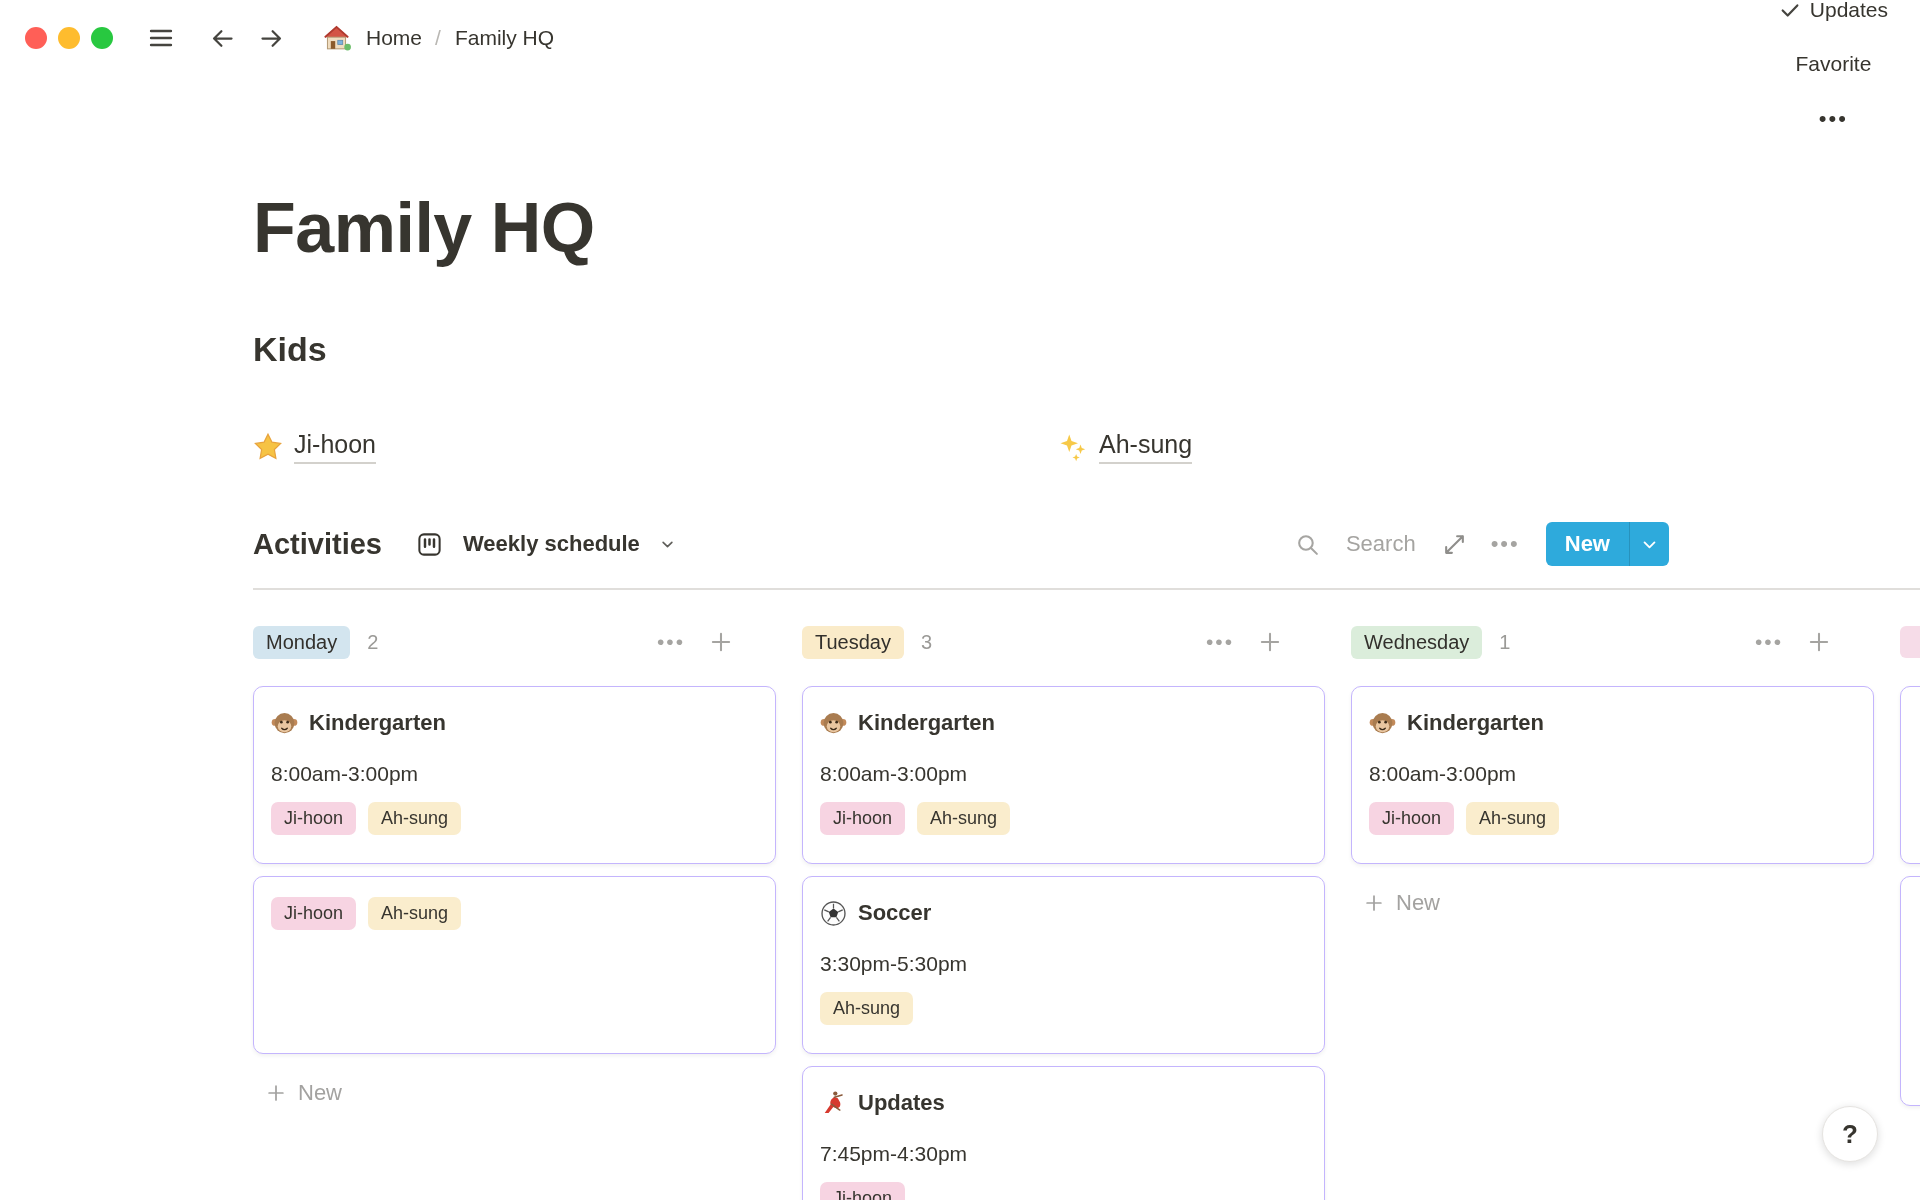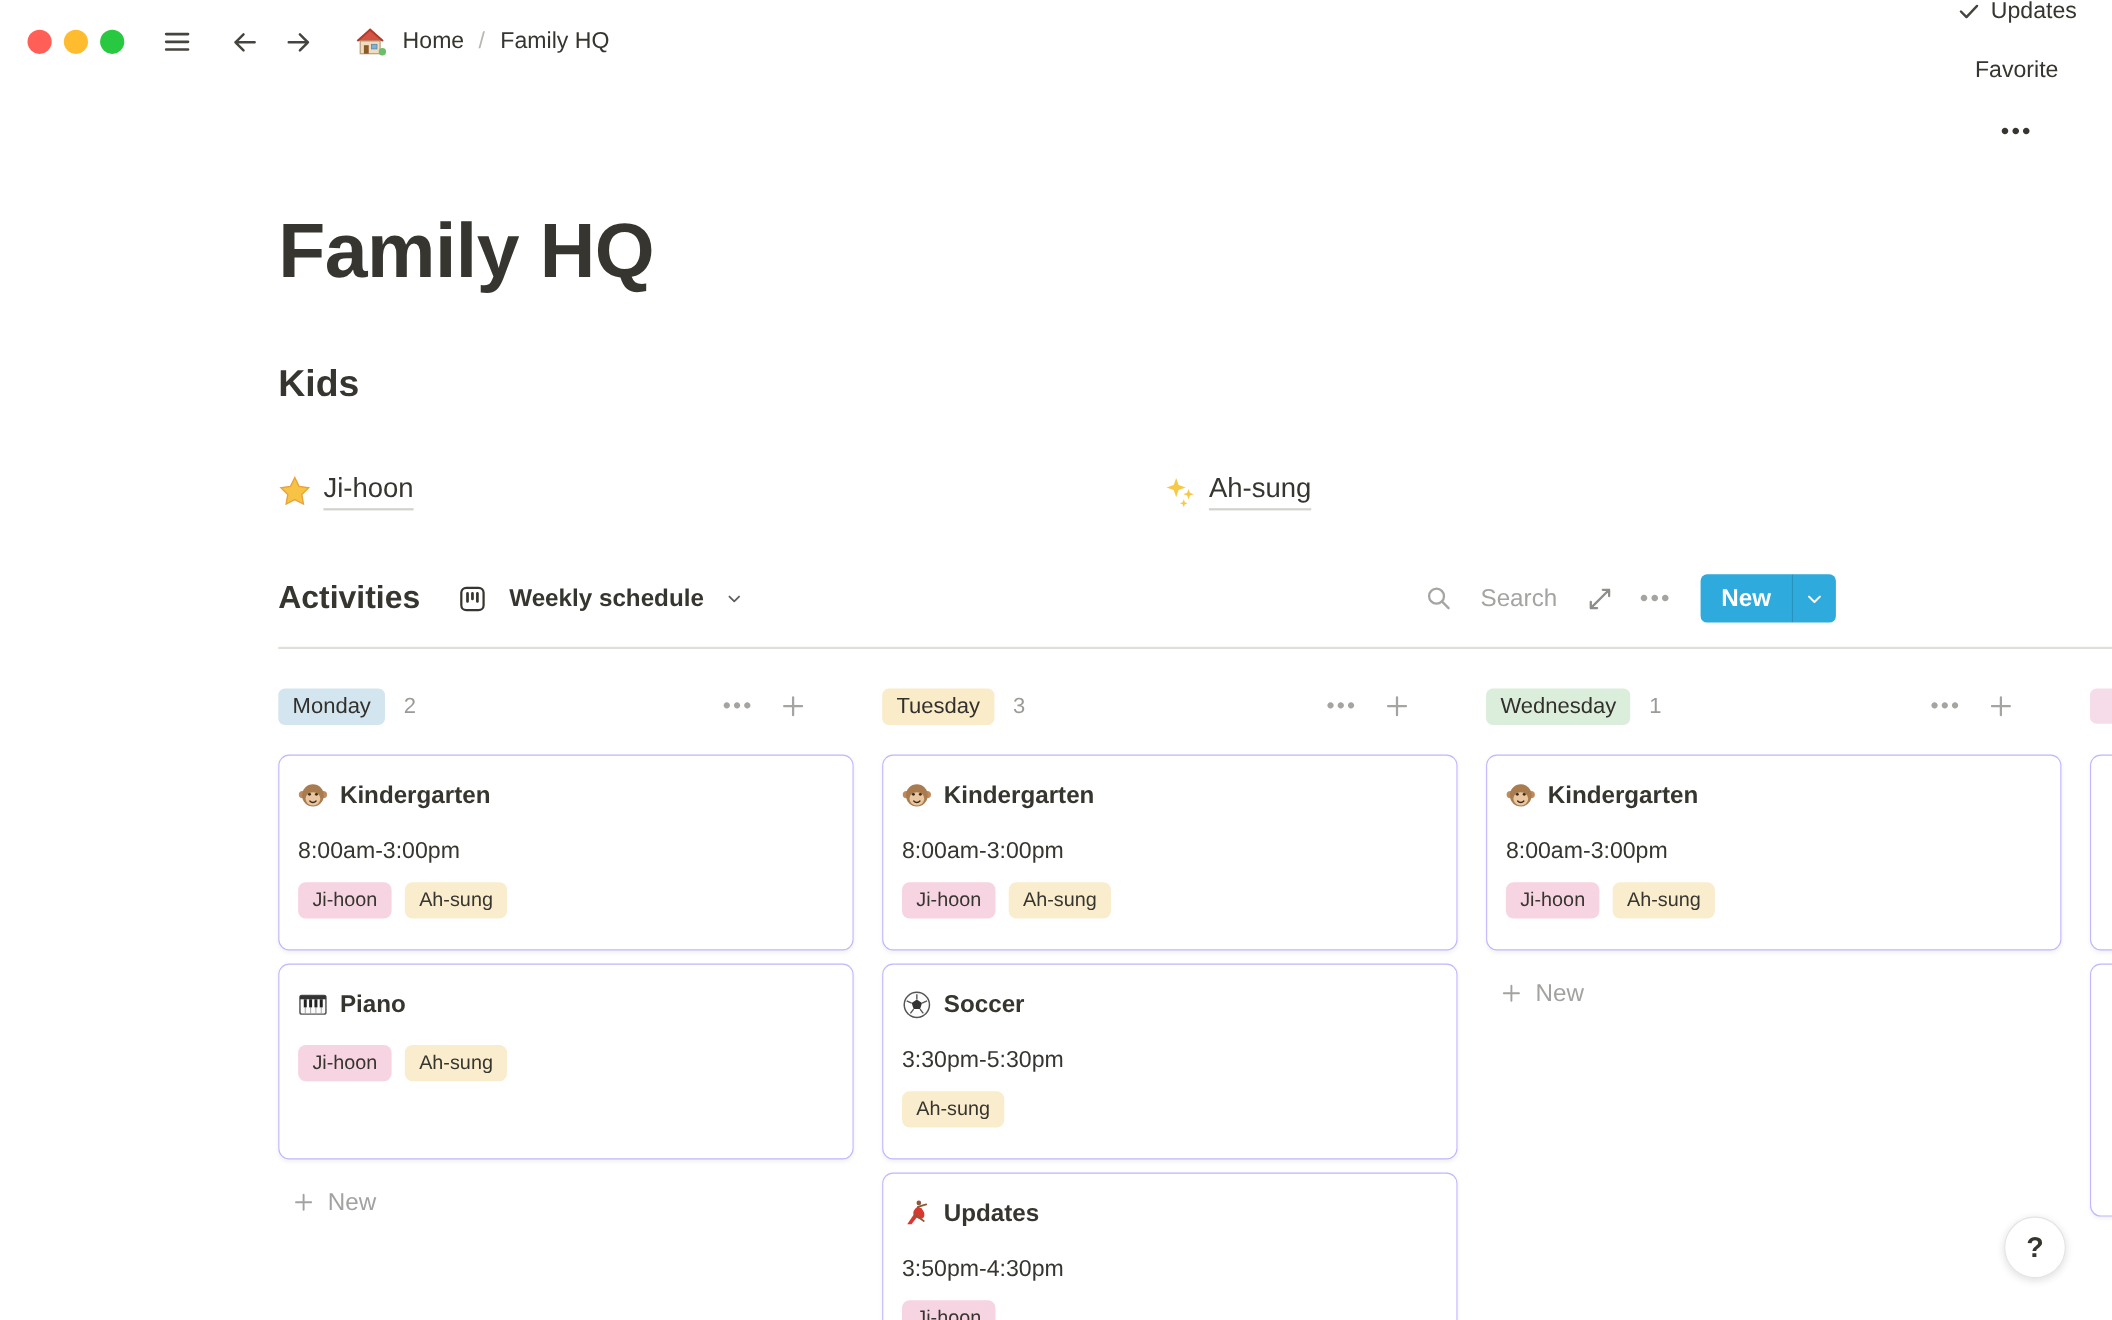--- a/index.html
+++ b/index.html
@@ -41,21 +41,21 @@
   .kid-1 { left: 253px; }
   .kid-2 { left: 1058px; }
 
   
   .activities-row { position: absolute; left: 253px; top: 520px; width: 1416px;
                     height: 48px; display: flex; align-items: center; }
   .activities-heading { font-size: 29px; font-weight: 700; }
   .view-select { display: flex; align-items: center; gap: 20px; margin-left: 34px; cursor: pointer; }
   .view-label { font-size: 22px; font-weight: 600; }
   .act-spacer { flex: 1; }
-  .search-group { display: flex; align-items: flex-start; gap: 26px; color: #A5A4A1;
+  .search-group { display: flex; align-items: flex-end; gap: 26px; color: #A5A4A1;
                   font-size: 22px; cursor: pointer; }
   .expand-btn { margin-left: 26px; cursor: pointer; }
   .toolbar-dots { margin-left: 24px; color: #A5A4A1; font-size: 22px;
                   letter-spacing: 2px; cursor: pointer; }
   .new-btn { margin-left: 26px; height: 44px; display: flex; align-items: stretch;
              background: #2EAADC; border-radius: 6px; overflow: hidden; cursor: pointer; }
   .new-btn-main { display: flex; align-items: center; padding: 0 19px;
                   color: #fff; font-size: 22px; font-weight: 600; }
   .new-btn-chevron { display: flex; align-items: center; padding: 0 11px;
                      border-left: 1px solid rgba(0,0,0,0.14); }
@@ -247,34 +247,20 @@
       </span>
       <span class="card-title">Kindergarten</span>
     </div>
     <div class="card-time">8:00am-3:00pm</div>
     <div class="tag-row">
       <span class="tag tag-pink">Ji-hoon</span>
       <span class="tag tag-yellow">Ah-sung</span>
     </div>
   </div>
   <div class="card">
-    <div class="card-title-row">
-      <span>
-        <svg width="27" height="27" viewBox="0 0 24 24">
-          <rect x="1.5" y="4.5" width="21" height="15" rx="1.5" fill="#FAFAFA" stroke="#555" stroke-width="1.2"></rect>
-          <rect x="1.5" y="4.5" width="21" height="3" fill="#333"></rect>
-          <path d="M5.8 7.5v12M10.1 7.5v12M14.4 7.5v12M18.7 7.5v12" stroke="#999" stroke-width="0.7"></path>
-          <rect x="4.6" y="7.5" width="2.4" height="6.5" fill="#222"></rect>
-          <rect x="8.9" y="7.5" width="2.4" height="6.5" fill="#222"></rect>
-          <rect x="13.2" y="7.5" width="2.4" height="6.5" fill="#222"></rect>
-          <rect x="17.5" y="7.5" width="2.4" height="6.5" fill="#222"></rect>
-        </svg>
-      </span>
-      <span class="card-title">Piano</span>
-    </div>
     <div class="tag-row">
       <span class="tag tag-pink">Ji-hoon</span>
       <span class="tag tag-yellow">Ah-sung</span>
     </div>
   </div>
   <div class="new-row">
     <span>
       <svg width="22" height="22" viewBox="0 0 24 24">
           <path d="M12 4.5v15M4.5 12h15" stroke="currentColor" stroke-width="1.9" stroke-linecap="round"></path>
         </svg>
@@ -337,21 +323,21 @@
     <div class="card-title-row">
       <span>
         <svg width="27" height="27" viewBox="0 0 24 24">
           <circle cx="13.6" cy="3.2" r="1.9" fill="#8A5A3B"></circle>
           <path d="M13 6.2c-2.4 1-4.6 3.6-3.6 6.6l-5.2 7.6h3.4l4.2-5.2c3.6 2.2 7.4.4 6-4.4l-2-3.4z" fill="#D6392E"></path>
           <path d="M12.8 6.4l6.8-2M10.2 12.6l7.4 5.2" stroke="#8A5A3B" stroke-width="1.4" stroke-linecap="round"></path>
         </svg>
       </span>
       <span class="card-title">Updates</span>
     </div>
-    <div class="card-time">3:50pm-4:30pm</div>
+    <div class="card-time">7:45pm-4:30pm</div>
     <div class="tag-row">
       <span class="tag tag-pink">Ji-hoon</span>
     </div>
   </div>
 </div>
 
 <div class="column col-3">
   <div class="col-header">
     <span class="badge badge-green">Wednesday</span>
     <span class="col-count">1</span>

